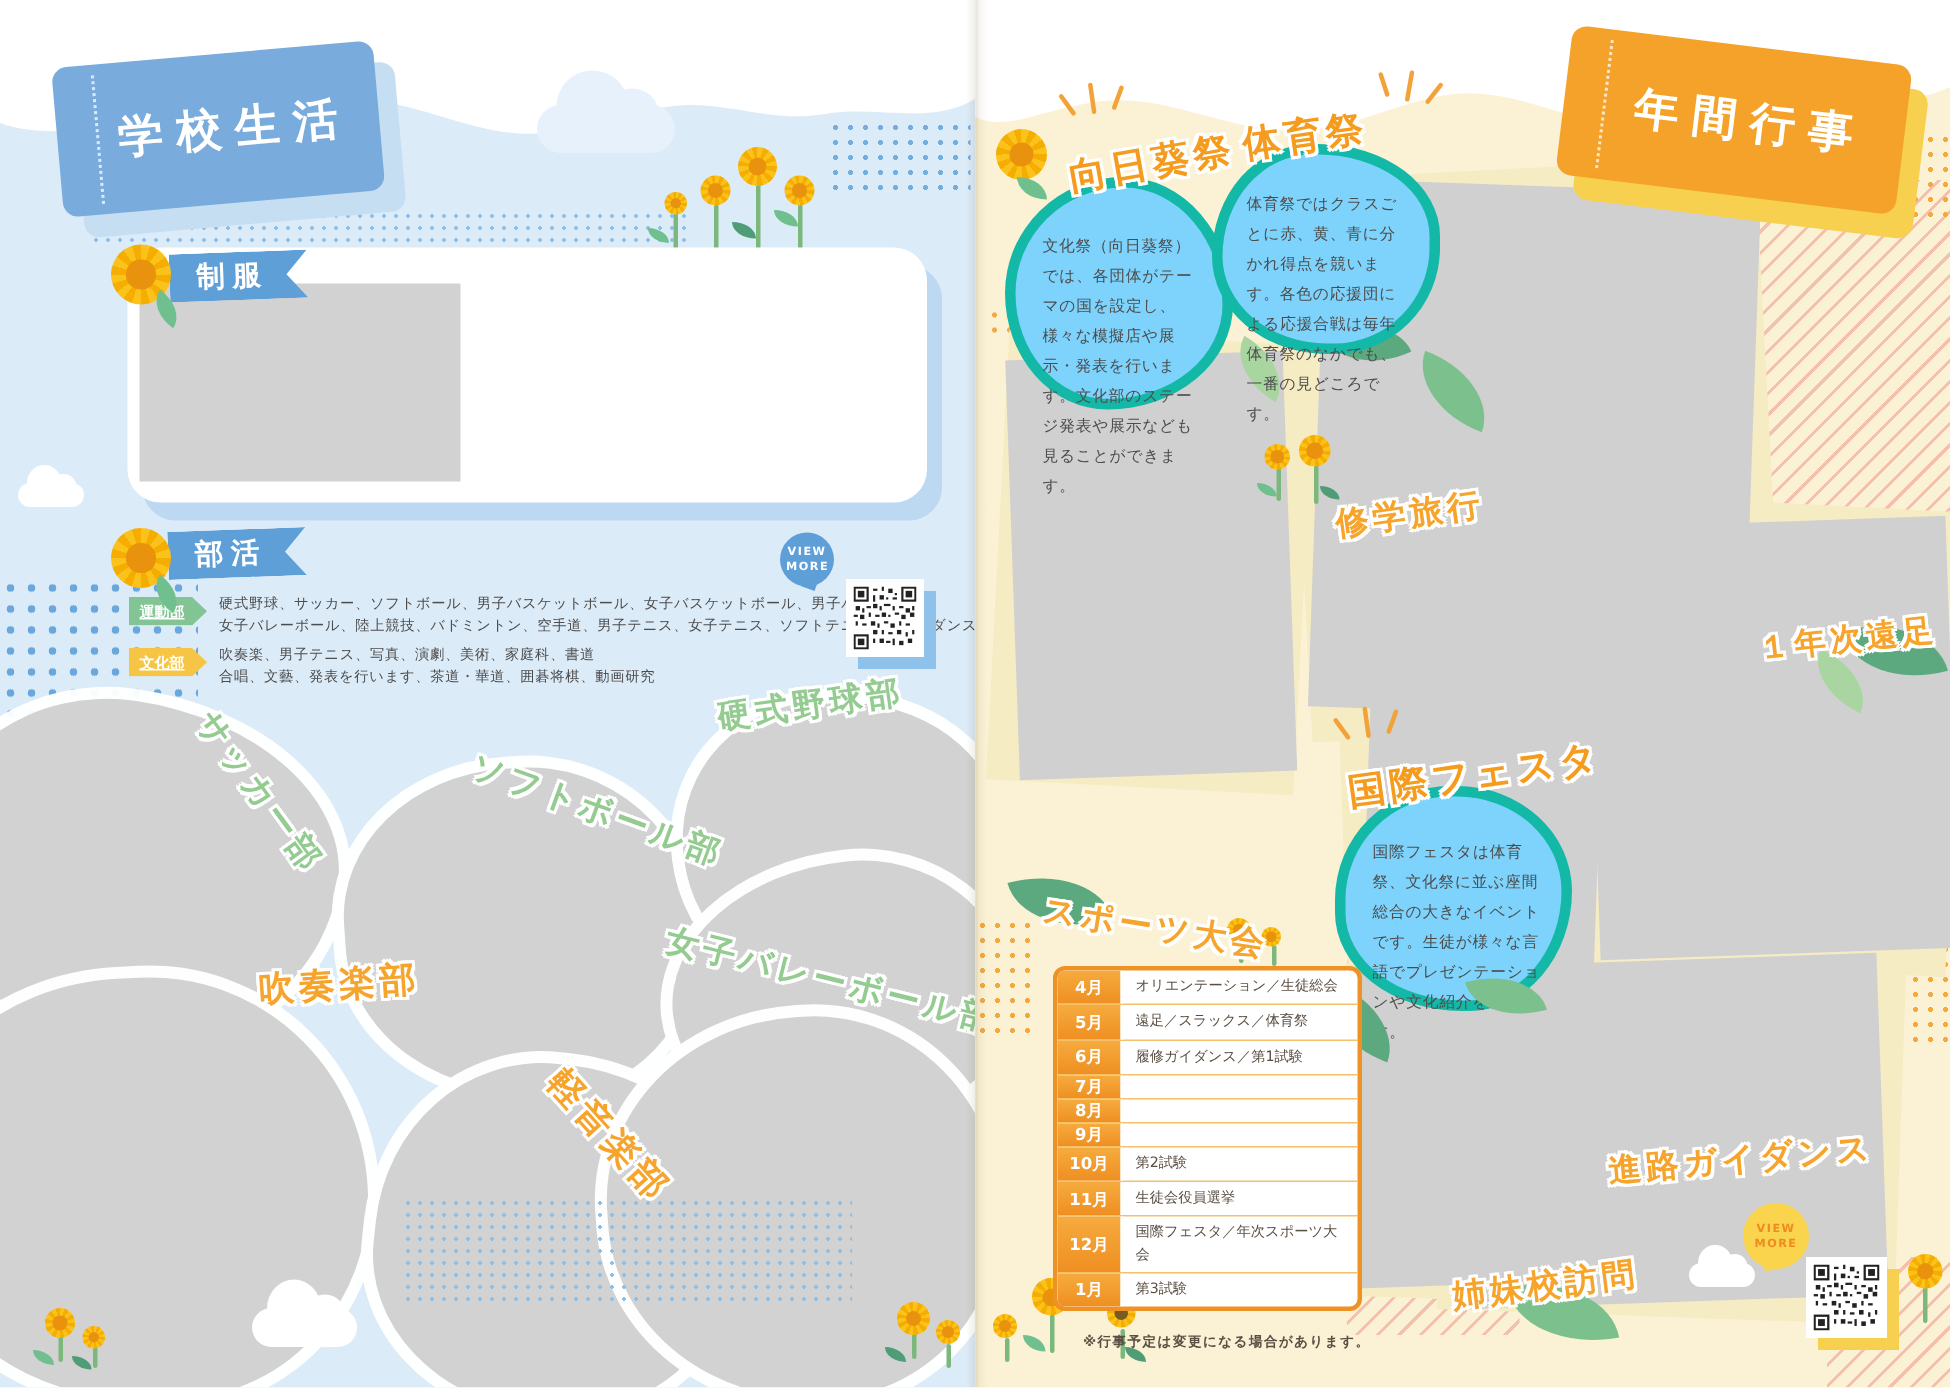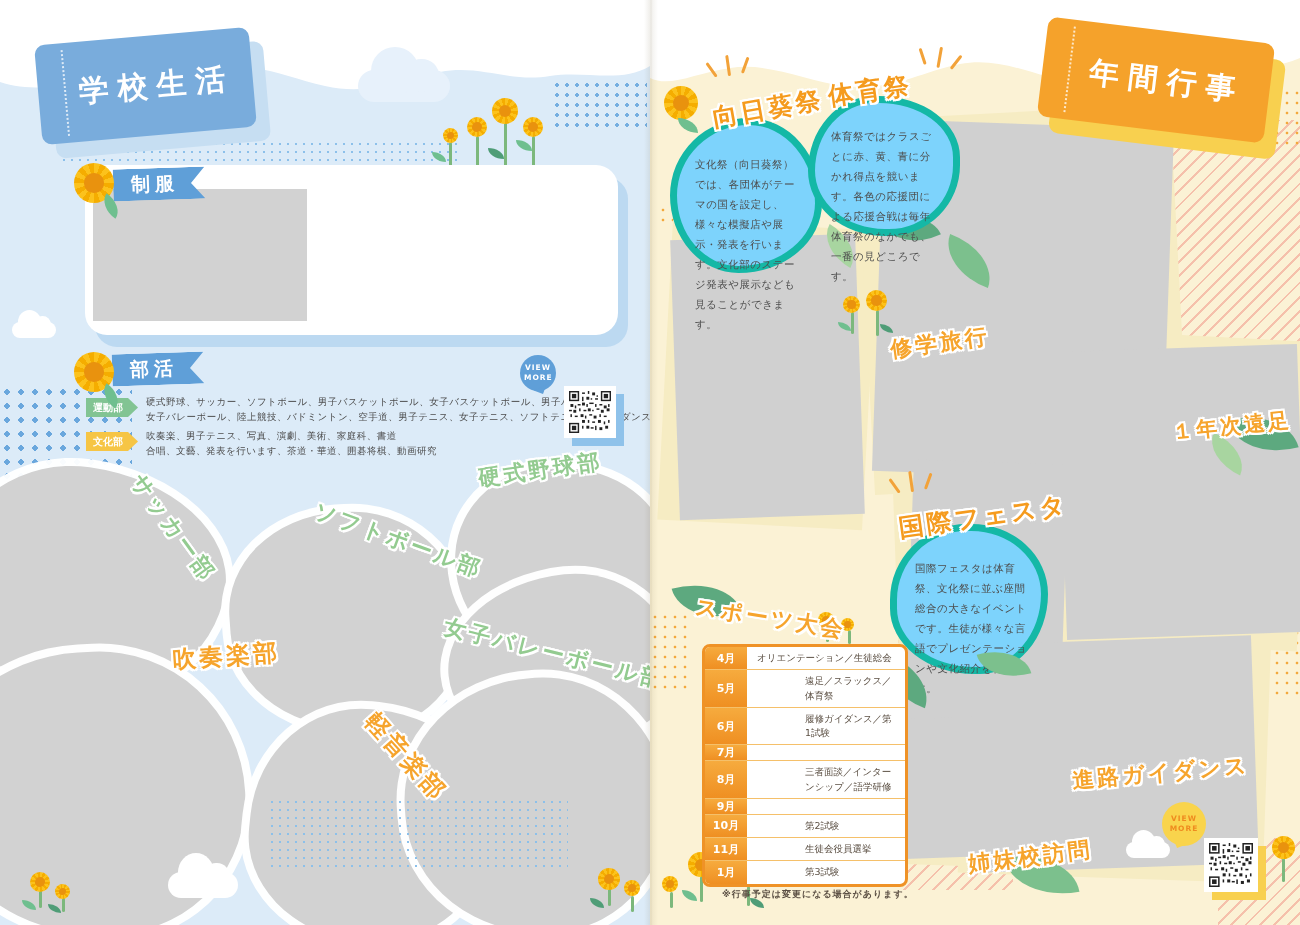--- a/index.html
+++ b/index.html
@@ -38,21 +38,21 @@
   .ticket .back { position:absolute; left:13px; top:15px; width:100%; height:100%; border-radius:10px; }
   .ticket .face { position:absolute; inset:0; border-radius:10px; display:flex; align-items:center; justify-content:center; }
   .ticket .stub { position:absolute; left:26px; top:7px; bottom:7px; border-left:2px dotted rgba(255,255,255,.75); }
   .ticket-title { color:#fff; font-weight:bold; font-size:30px; letter-spacing:9px; padding-left:22px; white-space:nowrap; }
 
   
   .ribbon { position:absolute; background:#5f9fd8; color:#fff; font-weight:bold; font-size:19px; letter-spacing:5px;
             display:flex; align-items:center; padding:0 26px 0 18px; height:32px;
             clip-path:polygon(0 0,100% 0,calc(100% - 14px) 50%,100% 100%,0 100%); transform:rotate(-2deg); }
   .tag { position:absolute; color:#fff; font-weight:bold; font-size:10px; display:flex; align-items:center; justify-content:center;
-         padding-right:8px; clip-path:polygon(0 0,calc(100% - 10px) 0,100% 50%,calc(100% - 10px) 100%,0 100%); }
+         padding-right:8px; clip-path:polygon(0 0,calc(100% - 10px) 0,100% 50%,calc(100% - 10px) 100%,0 100%);text-decoration:underline; }
   .clublist { position:absolute; font-size:9.5px; color:#4d4d4d; letter-spacing:.5px; white-space:nowrap; }
 
   
   .hand { position:absolute; font-weight:bold; letter-spacing:3px; white-space:nowrap; z-index:7;
           text-shadow:-2px -2px 0 #fff,0 -2px 0 #fff,2px -2px 0 #fff,-2px 0 0 #fff,2px 0 0 #fff,-2px 2px 0 #fff,0 2px 0 #fff,2px 2px 0 #fff; }
   .hand.green  { color:#93cb90; }
   .hand.orange { color:#f6a42c; }
 
   
   .fest-title { position:absolute; font-weight:bold; font-size:25px; letter-spacing:3px; color:#f59b1e; white-space:nowrap; z-index:7;
@@ -86,21 +86,21 @@
 
   
   .qr { position:absolute; background:#fff; padding:5px; z-index:7; cursor:pointer; }
   .qr.bluef   { box-shadow:8px 8px 0 #8fc2ea; }
   .qr.yellowf { box-shadow:8px 8px 0 #f8d04f; }
   .qr svg { width:100%; height:100%; display:block; }
 
   
   .sched { position:absolute; width:206px; border:3px solid #ef9226; border-radius:8px; background:#fff; overflow:hidden; z-index:7; }
   .srow { display:flex; align-items:stretch; }
-  .srow + .srow { border-top:1.5px solid #f5c06a;gap:48px; }
+  .srow + .srow { border-top:1.5px solid #f5c06a; }
   .sm { width:44px; flex:0 0 44px; background:linear-gradient(180deg,#f6ab3e,#ef8f22); color:#fff; font-weight:bold;
         font-size:11px; display:flex; align-items:center; justify-content:center; border-right:2px solid #fff; }
   .se { flex:1; padding:4px 8px; font-size:9.5px; color:#5b4f43; line-height:1.5; display:flex; align-items:center; white-space:pre-line; }
   .snote { position:absolute; font-size:9px; font-weight:bold; color:#5b4f43; letter-spacing:1px; z-index:7; }
 
   .fold { position:absolute; top:0; height:925px; left:644px; width:14px; z-index:9; pointer-events:none;
           background:linear-gradient(90deg, rgba(110,95,60,0) 0%, rgba(110,95,60,.10) 42%, rgba(110,95,60,.16) 50%, rgba(110,95,60,.07) 62%, rgba(110,95,60,0) 100%); }
   svg.wave { position:absolute; top:0; left:0; z-index:1; }
 </style>
 </head>
@@ -433,32 +433,35 @@
         </div>
       <div class="srow">
           <span class="sm">6月</span>
           <span class="se">履修ガイダンス／第1試験</span>
         </div>
       <div class="srow">
           <span class="sm">7月</span>
         </div>
       <div class="srow">
           <span class="sm">8月</span>
-          <span class="se">三者面談／インターンシップ／語学研修</span>
         </div>
       <div class="srow">
           <span class="sm">9月</span>
         </div>
       <div class="srow">
           <span class="sm">10月</span>
           <span class="se">第2試験</span>
         </div>
       <div class="srow">
           <span class="sm">11月</span>
           <span class="se">生徒会役員選挙</span>
+        </div>
+      <div class="srow">
+          <span class="sm">12月</span>
+          <span class="se">国際フェスタ／年次スポーツ大会</span>
         </div>
       <div class="srow">
           <span class="sm">1月</span>
           <span class="se">第3試験</span>
         </div>
 
     </div>
     <div class="snote" style="left:72px;top:888px;">※行事予定は変更になる場合があります。</div>
 
     <span class="hand orange" style="left:422px;top:758px;font-size:22px;transform:rotate(-5deg);">進路ガイダンス</span>

